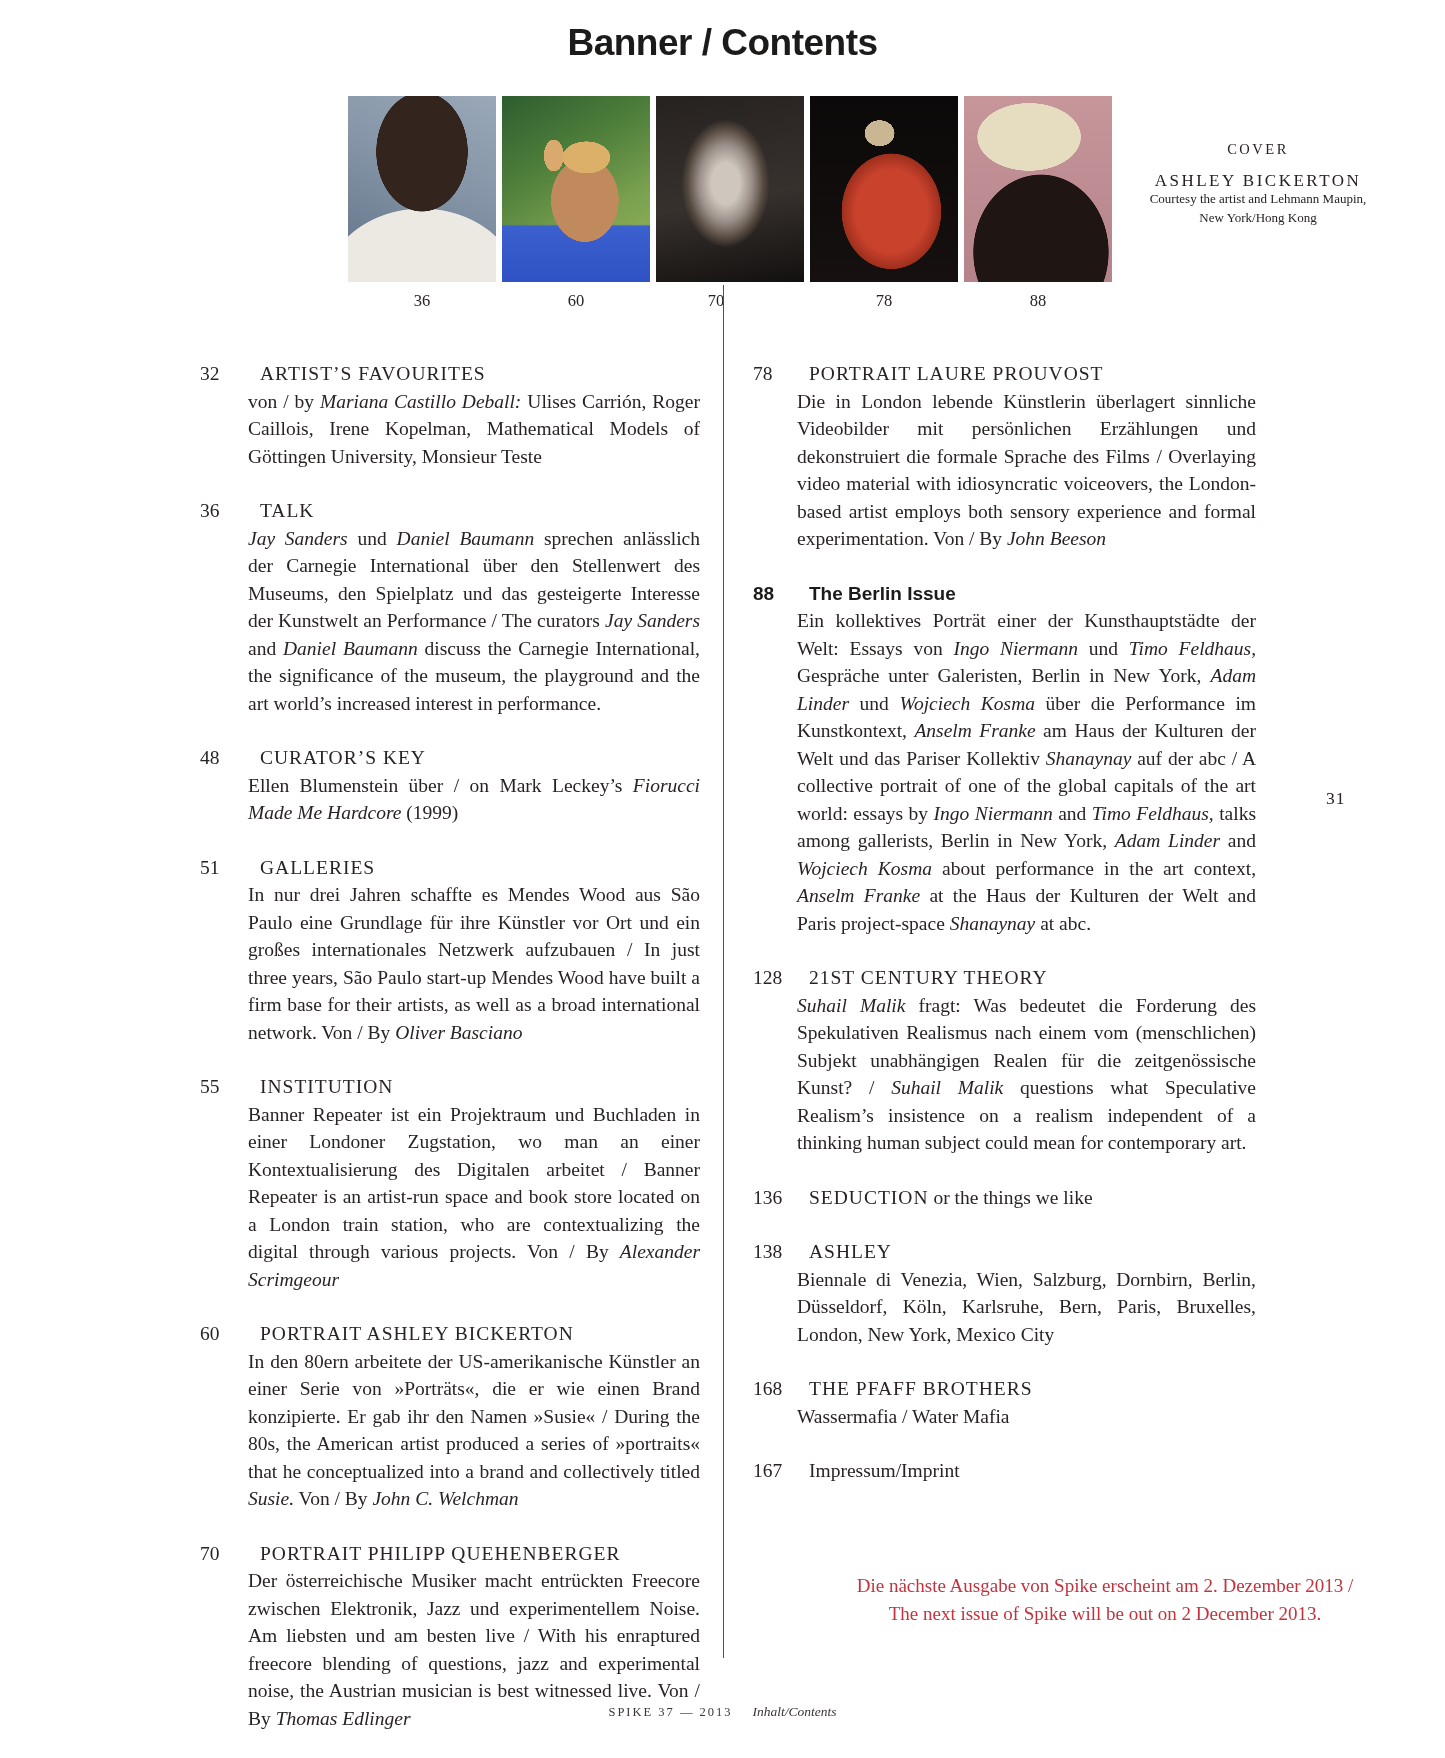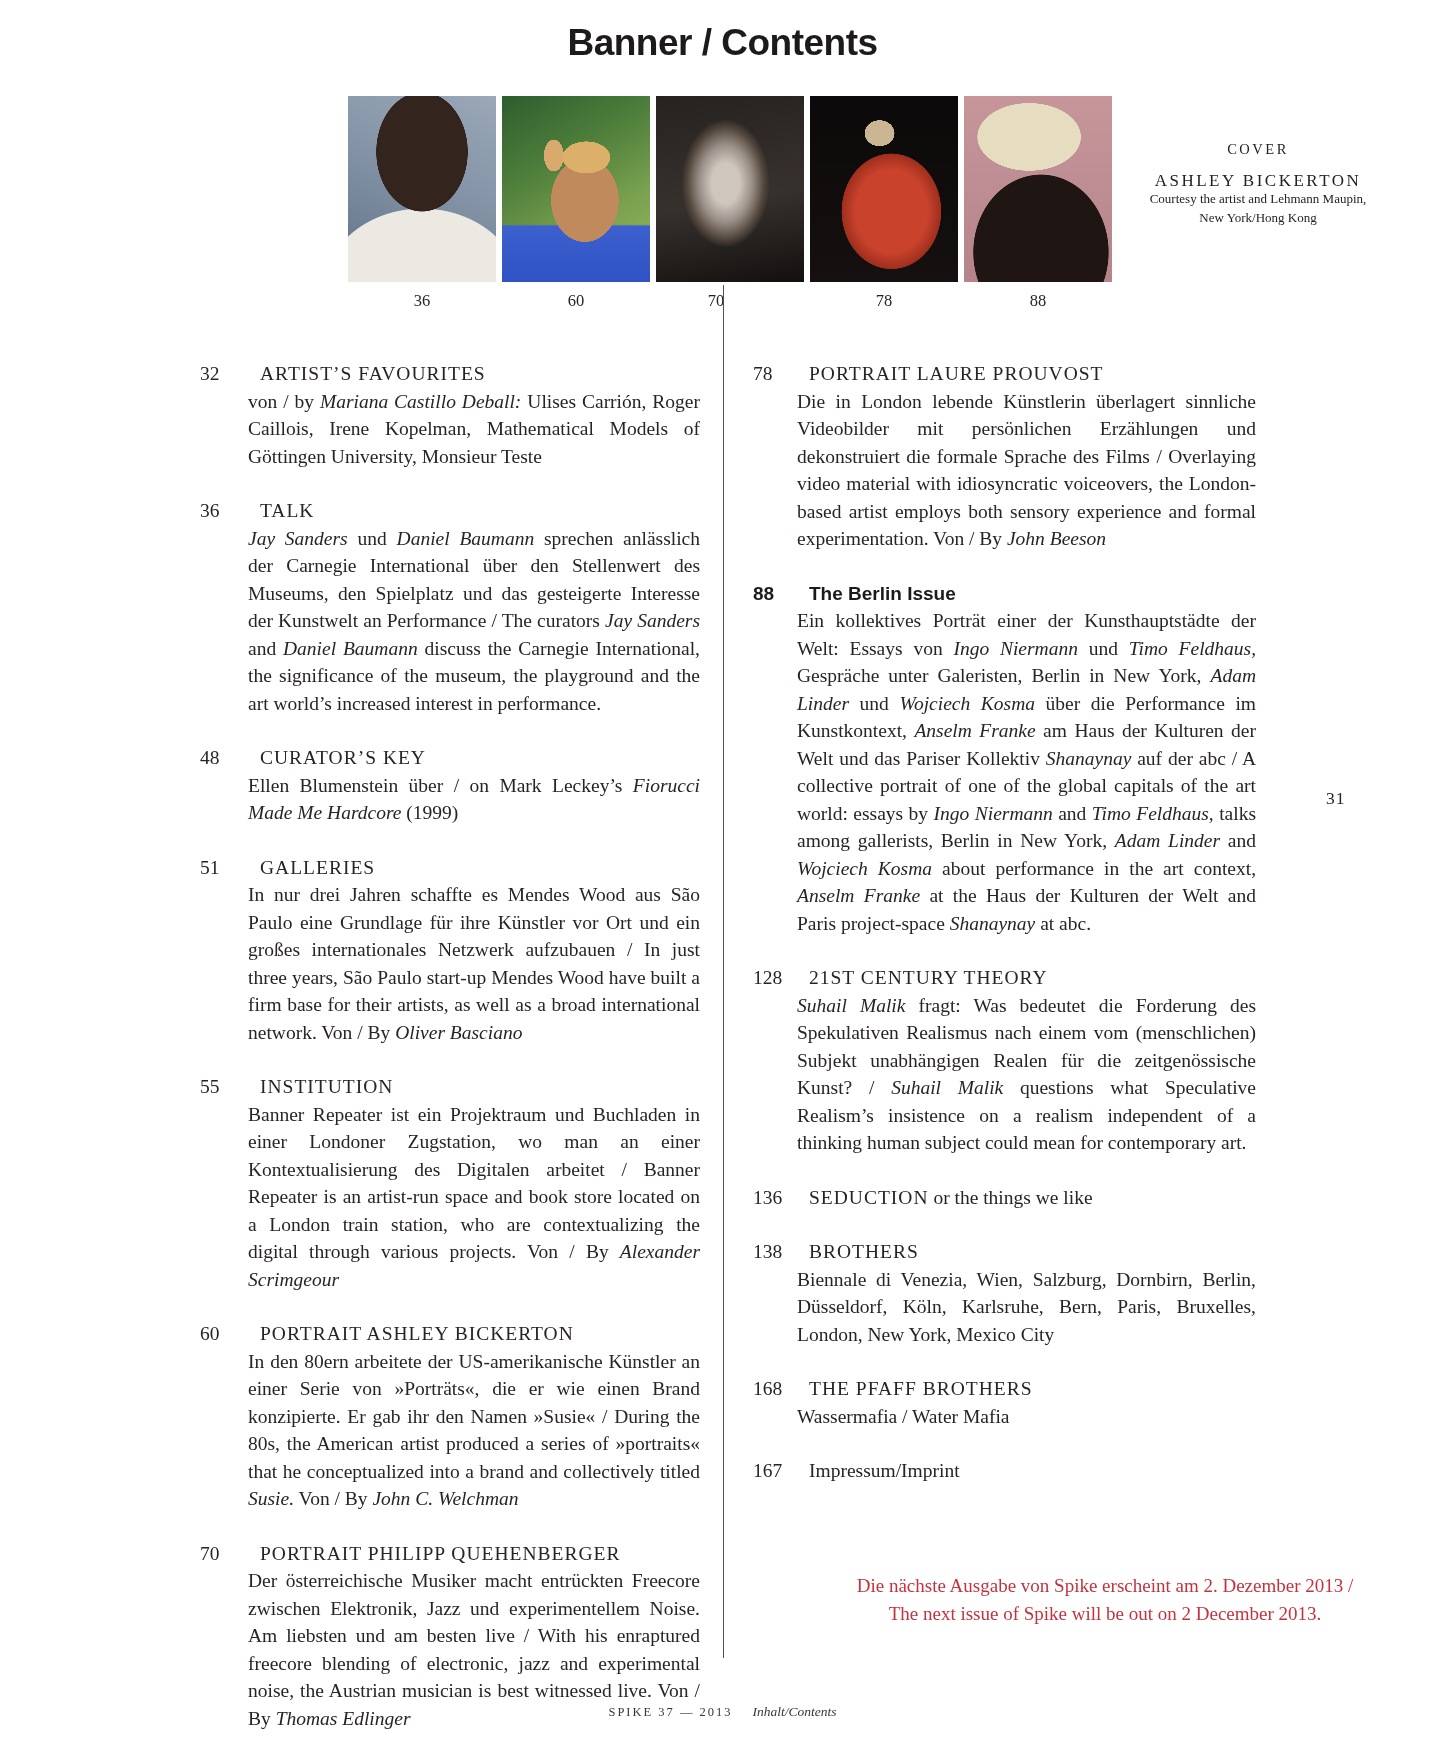--- a/index.html
+++ b/index.html
@@ -225,21 +225,21 @@
     <div class="entry-content">
       <div class="entry-heading"><span class="h-main">PORTRAIT ASHLEY BICKERTON</span><span class="h-suffix"></span></div>
       <div class="entry-body"><span>In den 80ern arbeitete der US-amerikanische Künstler an einer Serie von »Porträts«, die er wie einen Brand konzipierte. Er gab ihr den Namen »Susie« / During the 80s, the American artist produced a series of »portraits« that he conceptualized into a brand and collectively titled </span><span class="it">Susie.</span><span> Von / By </span><span class="it">John C. Welchman</span></div>
     </div>
   </div>
 
   <div class="entry style-caps">
     <div class="entry-num">70</div>
     <div class="entry-content">
       <div class="entry-heading"><span class="h-main">PORTRAIT PHILIPP QUEHENBERGER</span><span class="h-suffix"></span></div>
-      <div class="entry-body"><span>Der österreichische Musiker macht entrückten Freecore zwischen Elektronik, Jazz und experimentellem Noise. Am liebsten und am besten live / With his enraptured freecore blending of electronic, jazz and experimental noise, the Austrian musician is best witnessed live. Von / By </span><span class="it">Thomas Edlinger</span></div>
+      <div class="entry-body"><span>Der österreichische Musiker macht entrückten Freecore zwischen Elektronik, Jazz und experimentellem Noise. Am liebsten und am besten live / With his enraptured freecore blending of questions, jazz and experimental noise, the Austrian musician is best witnessed live. Von / By </span><span class="it">Thomas Edlinger</span></div>
     </div>
   </div>
 </div>
   <div class="col col-right">
   <div class="entry style-caps">
     <div class="entry-num">78</div>
     <div class="entry-content">
       <div class="entry-heading"><span class="h-main">PORTRAIT LAURE PROUVOST</span><span class="h-suffix"></span></div>
       <div class="entry-body"><span>Die in London lebende Künstlerin überlagert sinnliche Videobilder mit persönlichen Erzählungen und dekonstruiert die formale Sprache des Films / Overlaying video material with idiosyncratic voiceovers, the London-based artist employs both sensory experience and formal experimentation. Von / By </span><span class="it">John Beeson</span></div>
     </div>
@@ -265,21 +265,21 @@
     <div class="entry-num">136</div>
     <div class="entry-content">
       <div class="entry-heading"><span class="h-main">SEDUCTION</span><span class="h-suffix"> or the things we like</span></div>
 
     </div>
   </div>
 
   <div class="entry style-caps">
     <div class="entry-num">138</div>
     <div class="entry-content">
-      <div class="entry-heading"><span class="h-main">BROTHERS</span><span class="h-suffix"></span></div>
+      <div class="entry-heading"><span class="h-main">ASHLEY</span><span class="h-suffix"></span></div>
       <div class="entry-body"><span>Biennale di Venezia, Wien, Salzburg, Dornbirn, Berlin, Düsseldorf, Köln, Karlsruhe, Bern, Paris, Bruxelles, London, New York, Mexico City</span></div>
     </div>
   </div>
 
   <div class="entry style-caps">
     <div class="entry-num">168</div>
     <div class="entry-content">
       <div class="entry-heading"><span class="h-main">THE PFAFF BROTHERS</span><span class="h-suffix"></span></div>
       <div class="entry-body"><span>Wassermafia / Water Mafia</span></div>
     </div>

